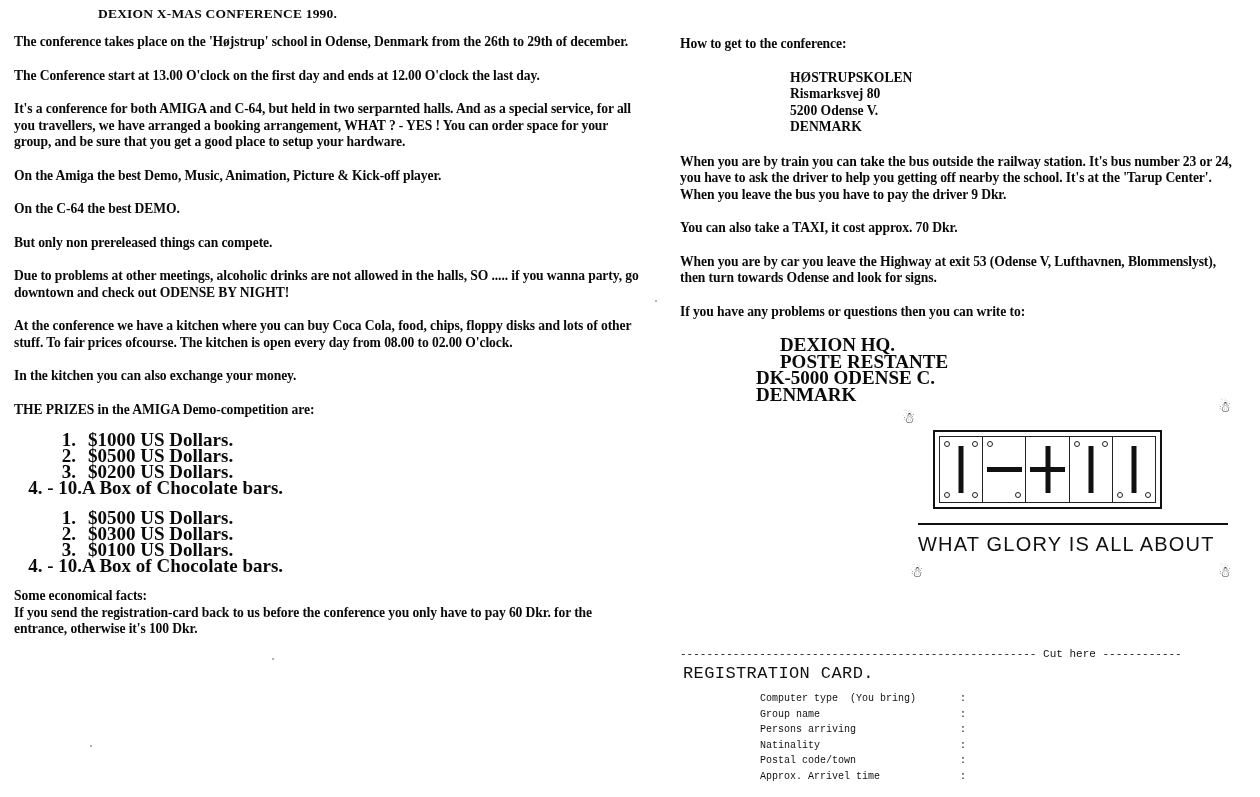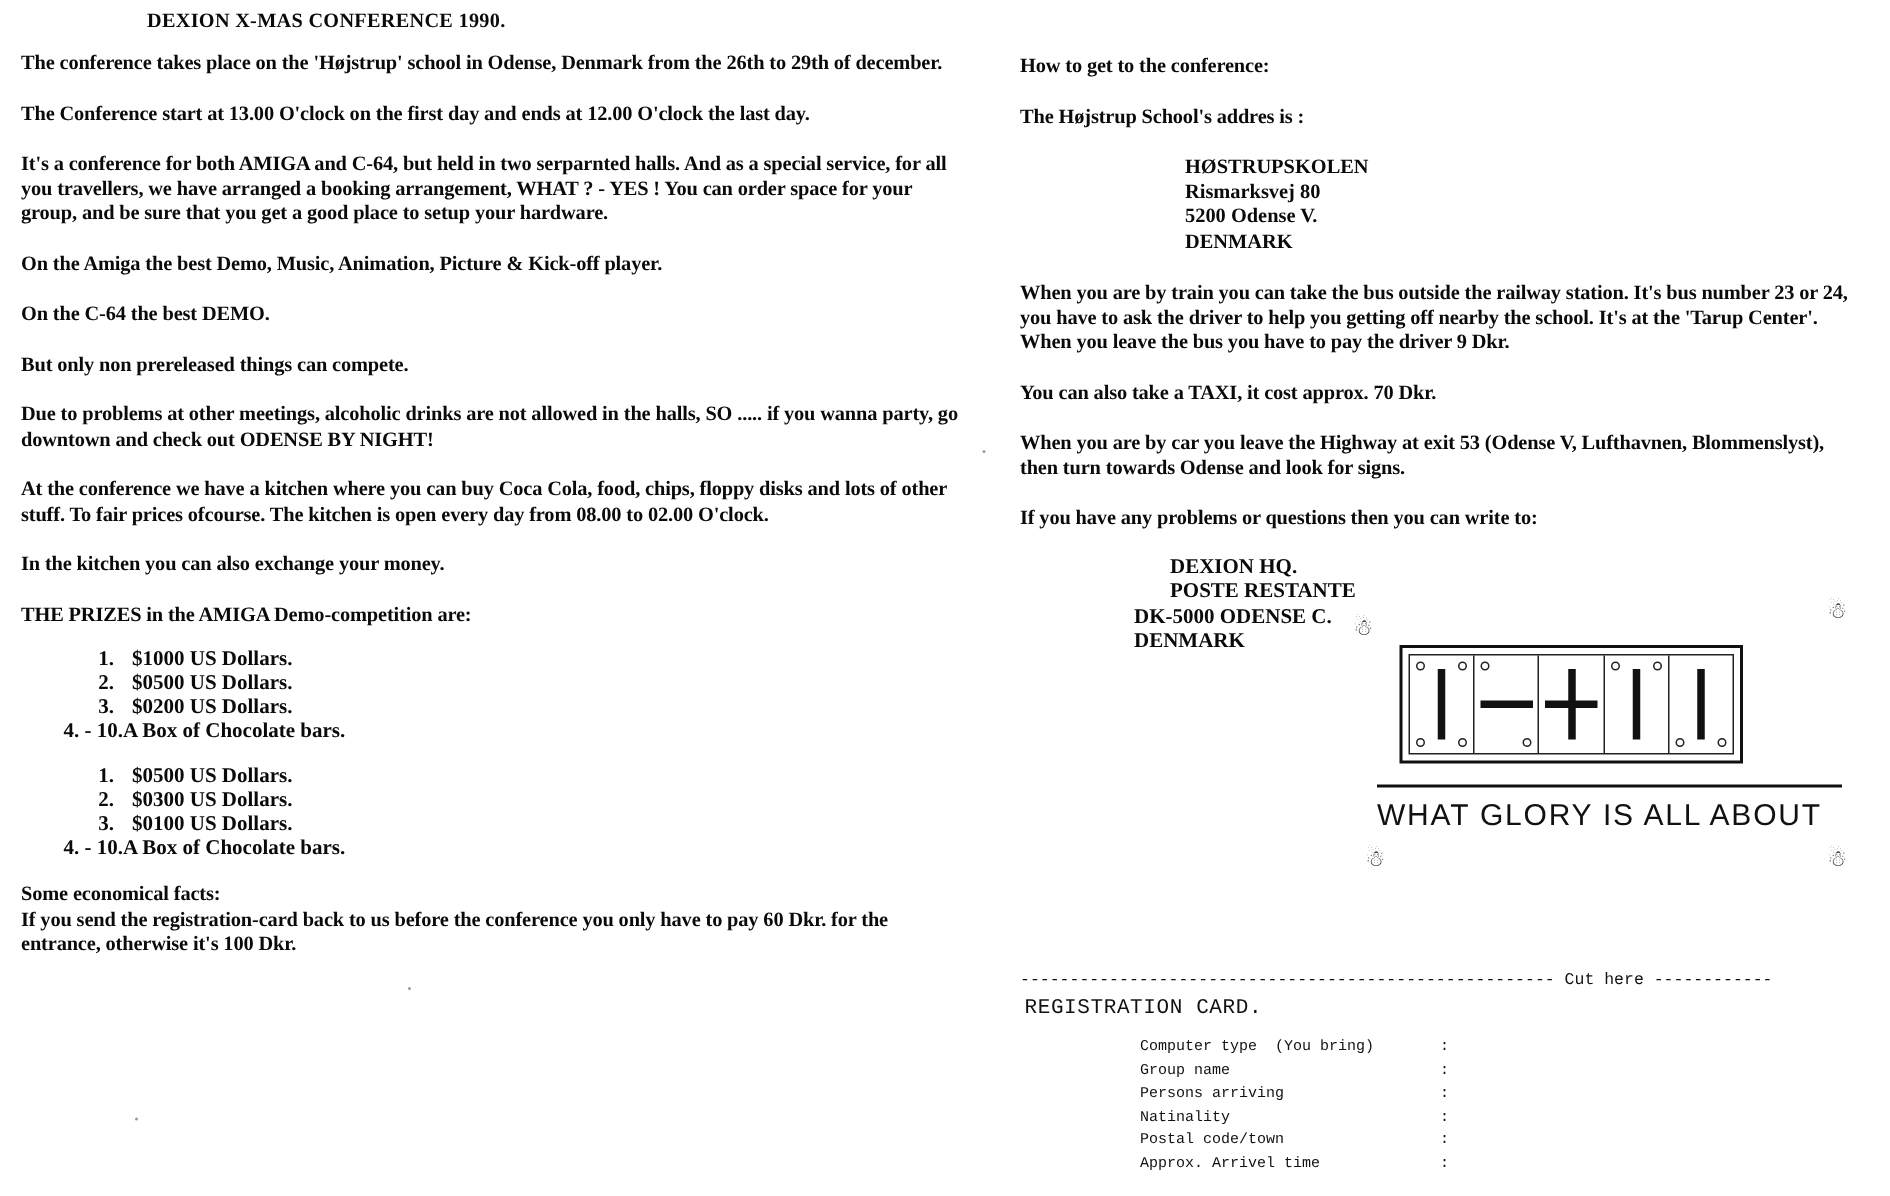--- a/index.html
+++ b/index.html
@@ -48,27 +48,27 @@
     margin-bottom: 14px;
   }
   .addr {
     font-weight: bold;
     font-size: 13.6px;
     line-height: 16.5px;
     margin: 0 0 18px 110px;
   }
   .addr2 {
     font-weight: bold;
-    font-size: 14px;
+    font-size: 19px;
     line-height: 16.5px;
     margin: 0 0 6px 100px;
   }
   .prize-list {
     font-weight: bold;
-    font-size: 14px;
+    font-size: 19px;
     line-height: 16px;
     margin: 0 0 14px 0;
   }
   .prize-row {
     display: block;
     white-space: pre;
   }
   .prize-num {
     display: inline-block;
     width: 62px;
@@ -167,21 +167,21 @@
     font-size: 11px;
     letter-spacing: 0px;
     color: #111;
     white-space: nowrap;
   }
   .reg-title {
     position: absolute;
     left: 683px;
     top: 664px;
     font-family: "Liberation Mono", monospace;
-    font-size: 14px;
+    font-size: 17px;
     color: #111;
     letter-spacing: 0.4px;
   }
   .reg-fields {
     position: absolute;
     left: 748px;
     top: 691px;
     font-family: "Liberation Mono", monospace;
     font-size: 10px;
     line-height: 15.6px;
@@ -230,21 +230,20 @@
       <span class="prize-row"><span class="prize-num">3.</span><span>$0100 US Dollars.</span></span>
       <span class="prize-row"><span class="prize-num wide">4. - 10.</span><span>A Box of Chocolate bars.</span></span>
     </div>
 
     <p class="para" style="margin-bottom:0">Some economical facts:</p>
     <p class="para">If you send the  registration-card  back to us  before the conference you only have to pay  60 Dkr. for the entrance, otherwise it's 100 Dkr.</p>
   </div>
 
   <div class="col-right">
     <p class="para">How to get to the conference:</p>
-    <p class="para">The Højstrup School's addres is :</p>
     <div class="addr">
       <div>HØSTRUPSKOLEN</div>
       <div>Rismarksvej 80</div>
       <div>5200 Odense V.</div>
       <div>DENMARK</div>
     </div>
     <p class="para">When you are by train you  can take the bus outside the railway station.  It's bus number 23 or 24, you have to ask the driver to help you getting off nearby the school. It's at the 'Tarup Center'. When you leave the bus you have to pay the driver 9 Dkr.</p>
     <p class="para">You can also take a TAXI, it cost approx. 70 Dkr.</p>
     <p class="para">When you are by car you  leave the Highway  at exit 53 (Odense V,  Lufthavnen, Blommenslyst), then turn towards Odense and look for signs.</p>
     <p class="para">If you have any problems or questions then you can write to:</p>

